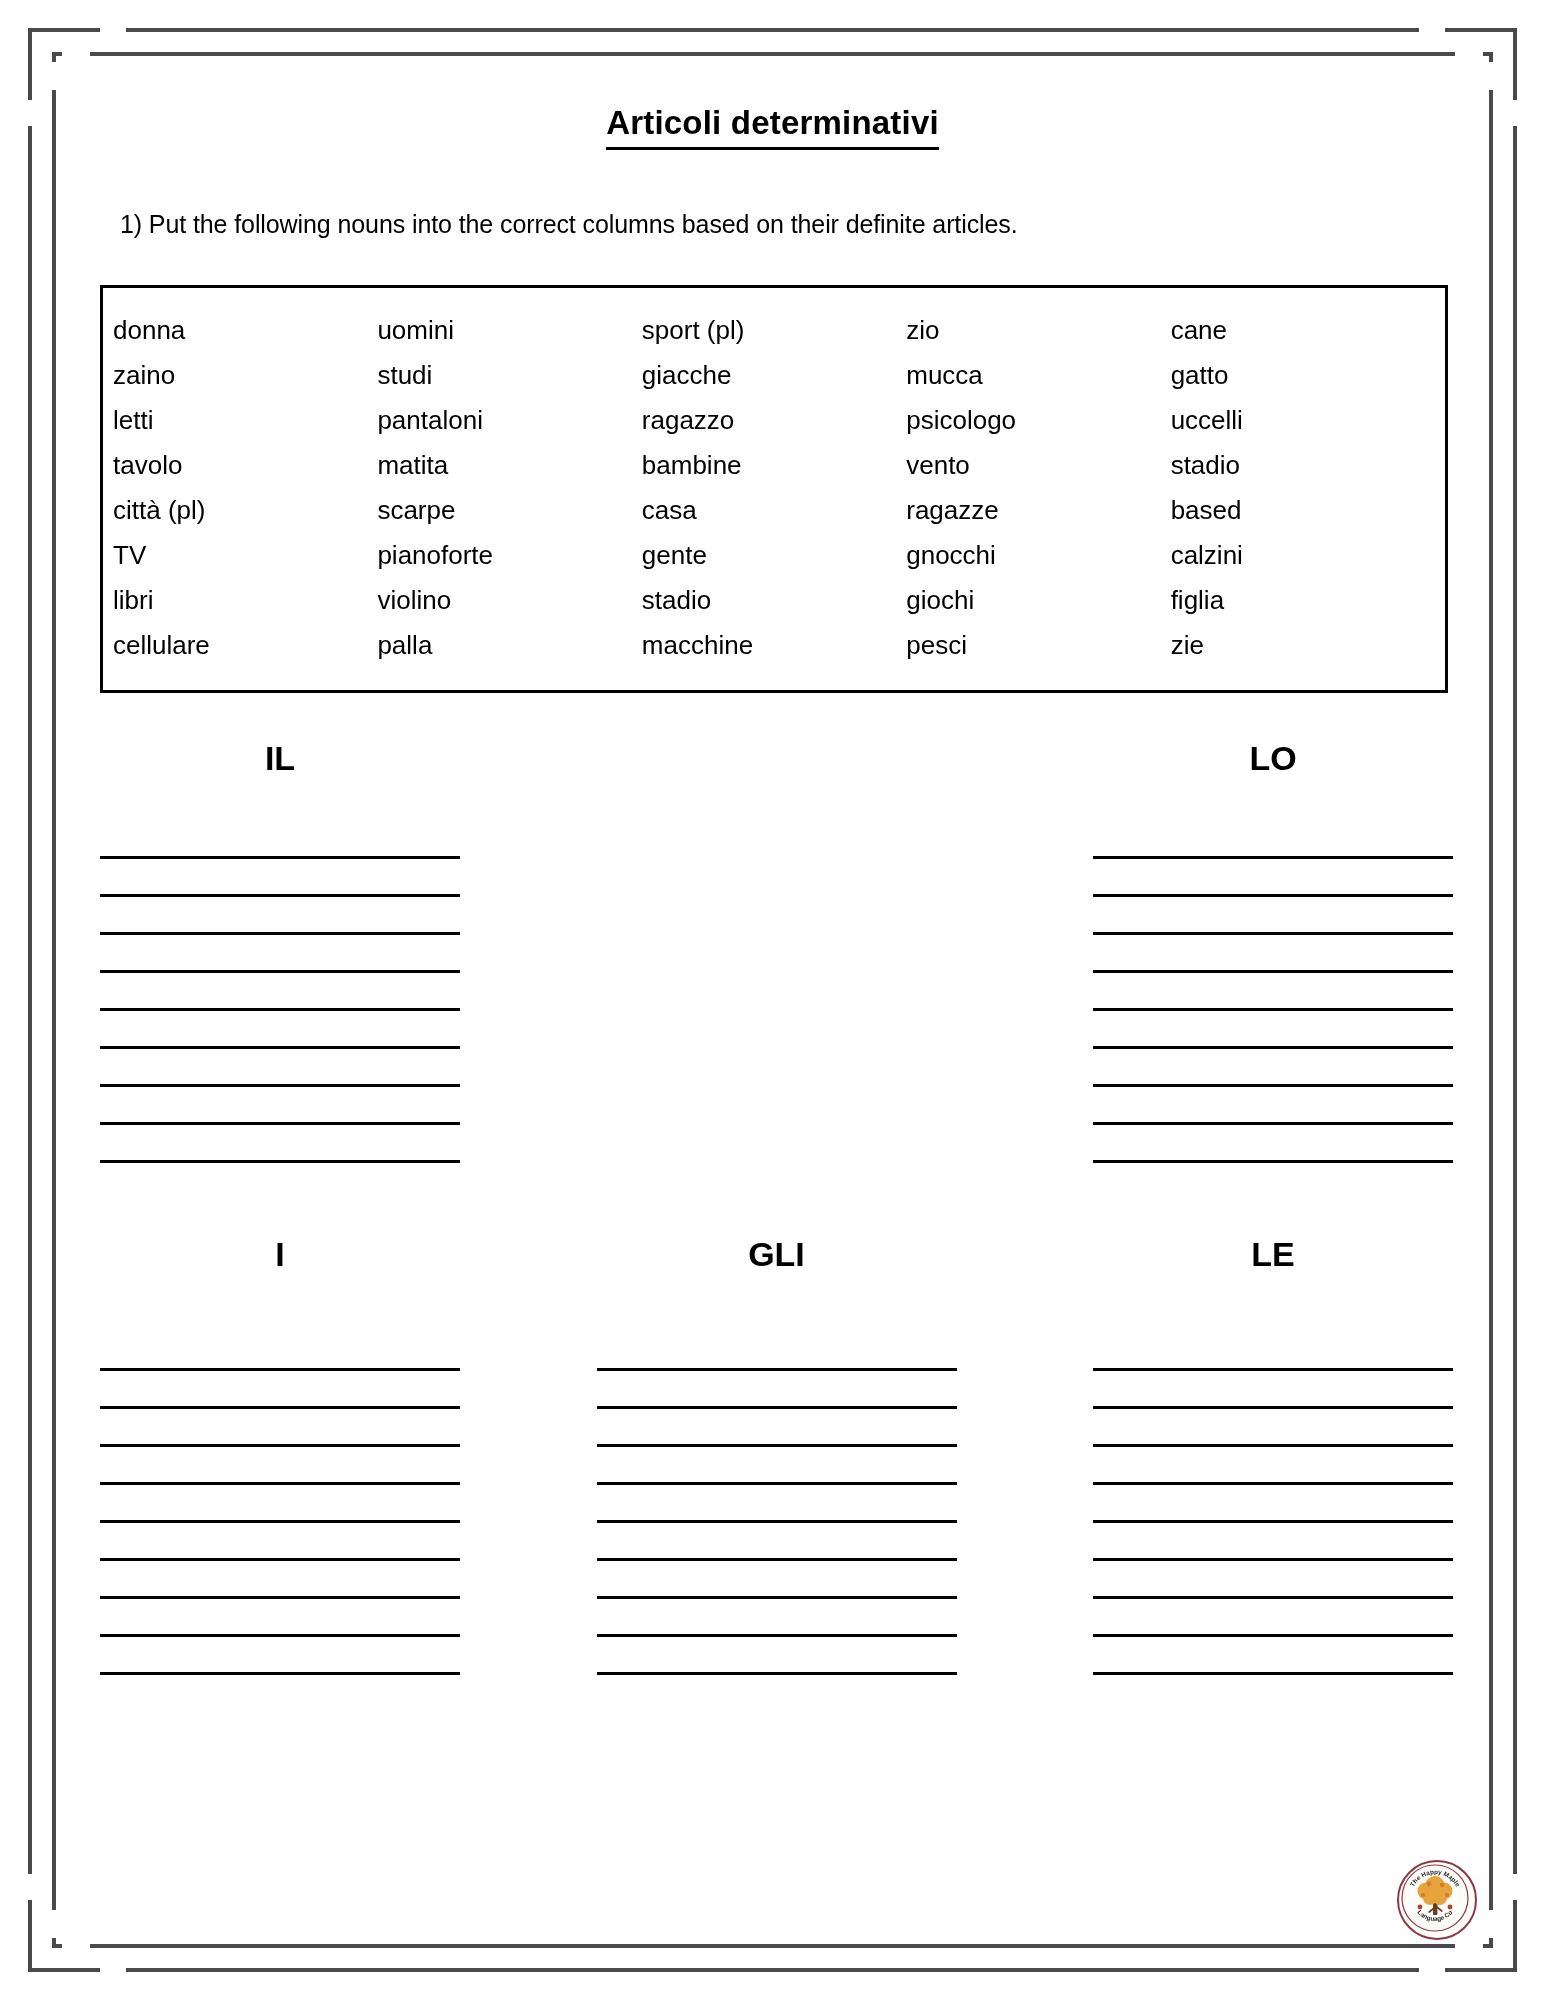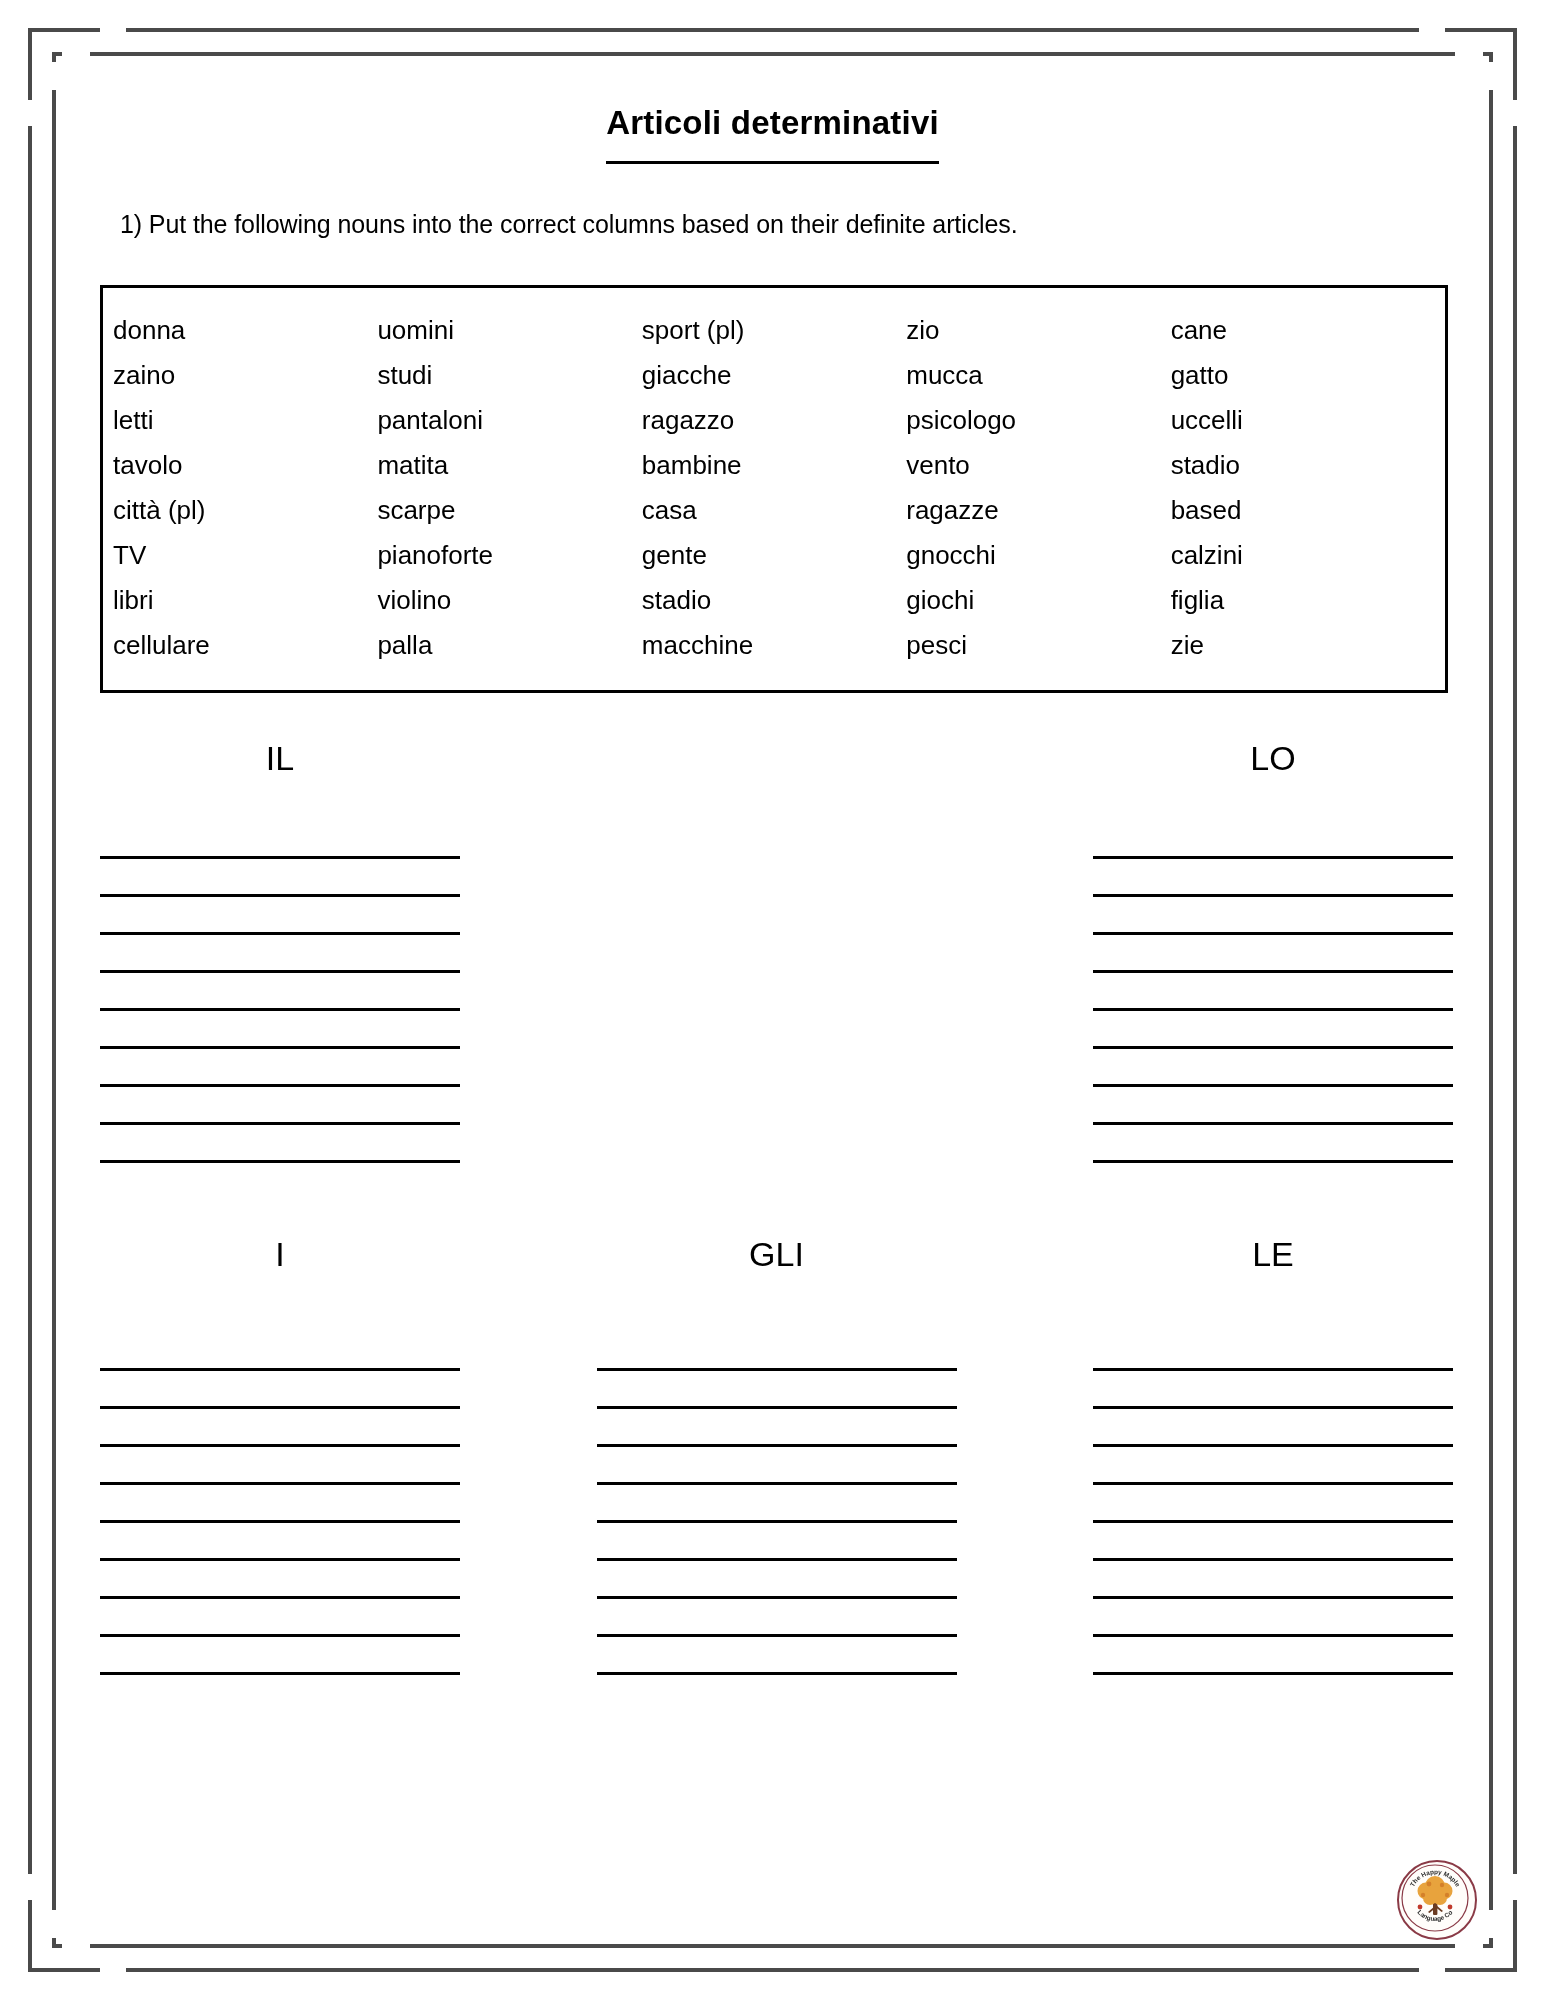--- a/index.html
+++ b/index.html
@@ -83,21 +83,21 @@
 
   .title {
     text-align: center;
     font-size: 33px;
     font-weight: bold;
     letter-spacing: 0.2px;
     margin-top: 52px;
   }
   .title span {
     border-bottom: 3px solid #000;
-    padding-bottom: 20px;
+    padding-bottom: 6px;
     margin-top: 24px;
   }
 
   .instruction {
     margin-top: 68px;
     margin-left: 68px;
     font-size: 25px;
     letter-spacing: -0.1px;
   }
 
@@ -116,20 +116,21 @@
   .word-col .w {
     font-size: 26px;
     line-height: 45px;
     white-space: nowrap;
   }
 
   .answer-grid {
     margin: 48px 40px 0 48px;
     display: flex;
     justify-content: space-between;
+    font-weight: bold;
   }
   .answer-group {
     width: 360px;
   }
   .group-head {
     text-align: center;
     font-size: 34px;
     line-height: 1;
     margin-bottom: 44px;
     height: 36px;

